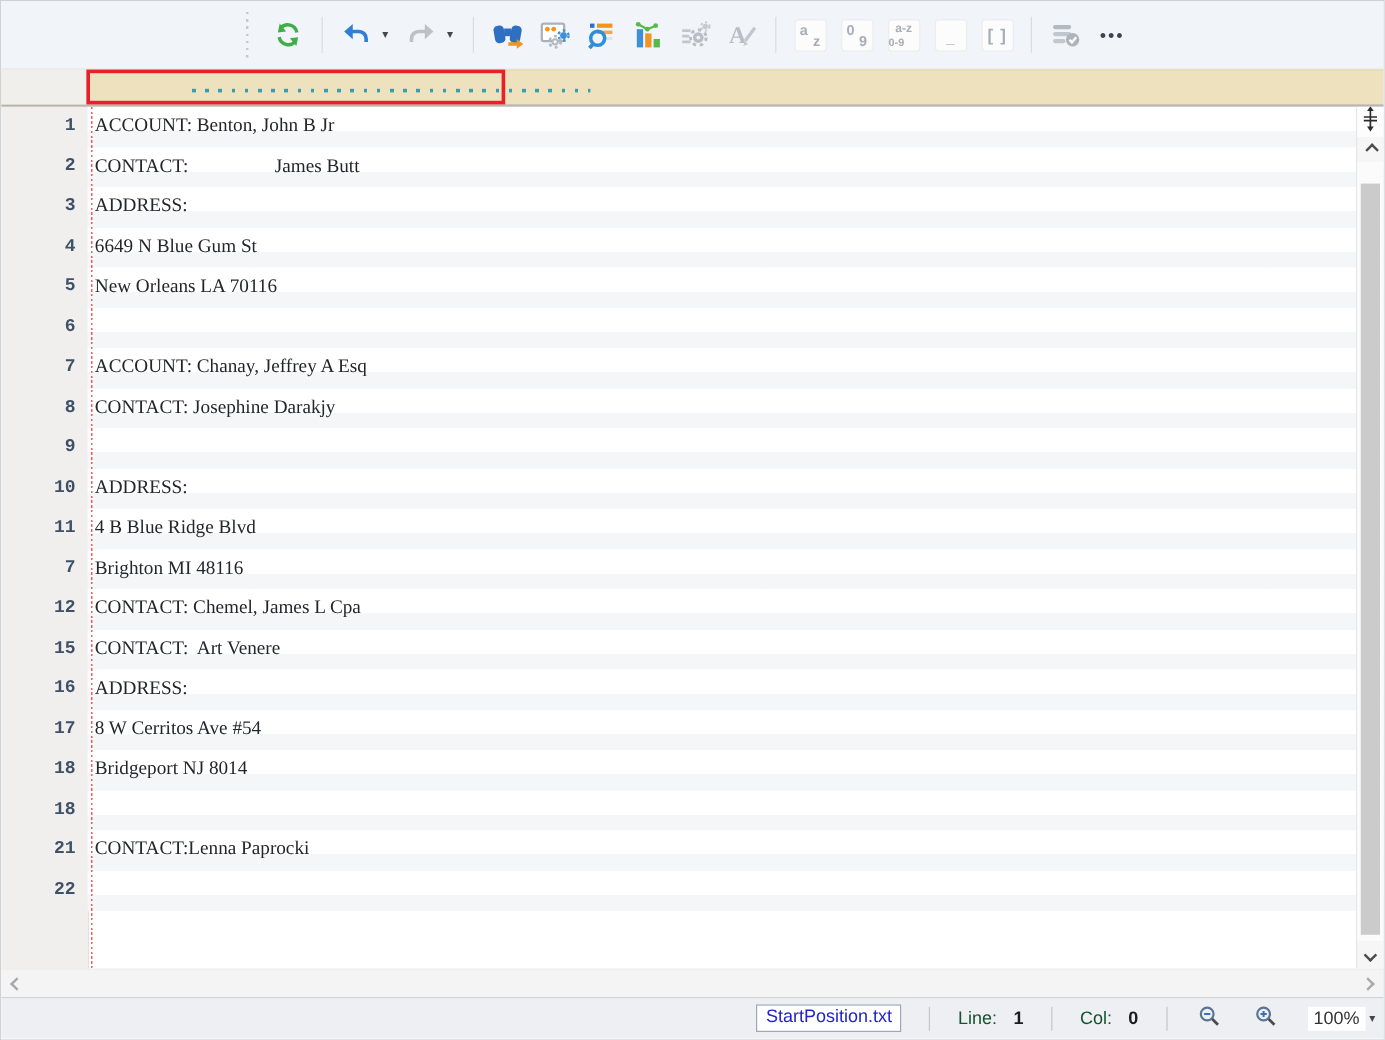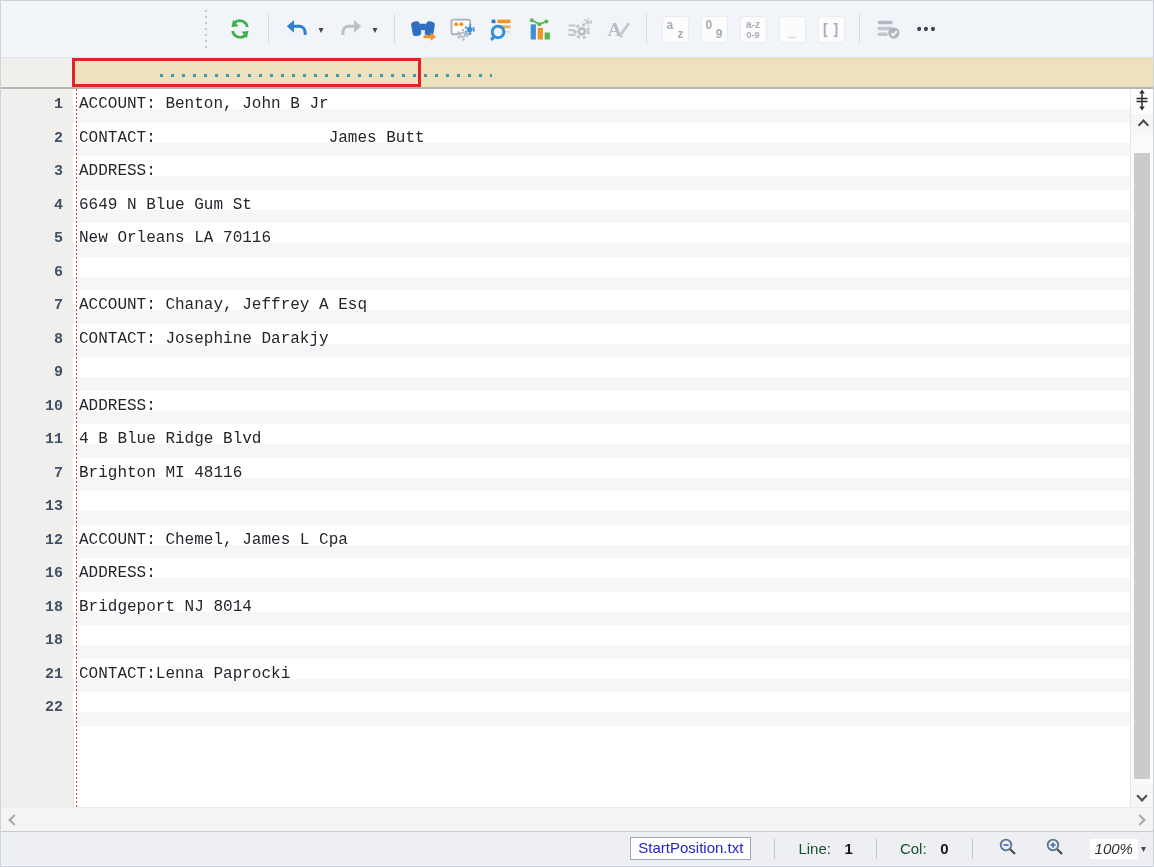--- a/index.html
+++ b/index.html
@@ -27,21 +27,21 @@
   .sep { width:1px; height:30px; background:#d9dde3; margin:0 4px; }
   .caret { font-size:10px; color:#44484e; width:12px; text-align:center; margin-left:-6px; }
   .tbox {
     position:relative; width:27px; height:27px; background:#fcfcfd;
     border:1px solid #ececf0; border-radius:3px;
     color:#a7adb6; font-weight:bold;
   }
   .tbox .g1 { position:absolute; left:4px; top:1px; font-size:12px; }
   .tbox .g2 { position:absolute; right:4px; bottom:1px; font-size:12px; }
   .tbox .r1 { position:absolute; left:0; right:0; top:2px; text-align:center; font-size:10px; }
-  .tbox .r2 { position:absolute; left:0; right:0; bottom:2px; text-align:center; font-size:9px; }
+  .tbox .r2 { position:absolute; left:0; right:0; bottom:2px; text-align:left; font-size:9px; }
   .tbox .low { position:absolute; left:0; right:0; bottom:3px; text-align:center; font-size:13px; }
   .tbox .mid { position:absolute; left:0; right:0; top:4px; text-align:center; font-size:14px; letter-spacing:1px; }
   .more-dots { color:#3c434c; font-size:14px; font-weight:bold; letter-spacing:2px; }
 
   
   .ruler-row {
     position:relative; height:31px; display:flex;
     border-bottom:2px solid #b7b5b1; background:var(--c-ruler-bg,#eee1bd);
   }
   .ruler-gutter { width:72px; height:100%; background:var(--c-ruler-gutter-bg,#f1efec); border-right:1px solid #dbd9d5; }
@@ -65,21 +65,21 @@
     background:repeating-linear-gradient(180deg,var(--c-margin-red,#e03a3a) 0 2px,transparent 2px 4px);
   }
   .row { display:flex; height:33.5px; }
   .ln {
     width:72px; text-align:right; padding-right:10px; line-height:31px;
     font-family:"Liberation Mono","DejaVu Sans Mono",monospace;
     font-size:15px; font-weight:600; color:var(--c-line-number,#3e5166);
   }
   .lt {
     flex:1; padding-left:6px; white-space:pre; line-height:31px;
-    font-family:Liberation Mono, monospace;
+    font-family:Liberation Serif, serif;
     font-size:16px; color:var(--c-text-color,#24262c);
     background:linear-gradient(to bottom,#ffffff 0 20px,var(--c-stripe,#f5f6f7) 20px);
   }
 
   
   .chev { display:inline-block; width:8px; height:8px; border-style:solid; border-width:2px 2px 0 0; border-color:#4c4c4e; }
   .chev.up    { transform:rotate(-45deg) translate(1px,1px); }
   .chev.down  { transform:rotate(135deg); }
   .chev.left  { transform:rotate(-135deg); border-color:#a9a9ad; }
   .chev.right { transform:rotate(45deg);  border-color:#a9a9ad; }
@@ -110,21 +110,21 @@
   }
   .filename {
     background:#ffffff; border:1px solid #9aa7bd; color:var(--c-filename-color,#2323cc);
     padding:1px 7px 2px 7px; line-height:18px;
   }
   .sb-sep { width:1px; height:20px; background:#c2c6cd; }
   .sb-group { display:flex; align-items:center; }
   .sb-label { color:#14532d; }
   .sb-value { font-weight:bold; color:#1b1b1b; margin-left:12px; min-width:10px; text-align:right; }
   .sb-icon { width:24px; height:24px; display:flex; align-items:center; justify-content:center; }
-  .zoomlv { background:#fff; padding:1px 5px 2px 5px; color:#333;font-style:italic; }
+  .zoomlv { background:#fff; padding:1px 5px 2px 5px; color:#333; }
   .caret2 { font-size:10px; color:#44484e; margin-left:3px; }
 
   .bottom-strip { height:3px; background:#f5f6f8; }
 </style>
 </head>
 <body>
 
 <div class="window">
 
   <div class="toolbar">
@@ -349,30 +349,34 @@
         </div>
         <div class="row">
           <span class="ln">11</span>
           <span class="lt">4 B Blue Ridge Blvd</span>
         </div>
         <div class="row">
           <span class="ln">7</span>
           <span class="lt">Brighton MI 48116</span>
         </div>
         <div class="row">
-          <span class="ln">13</span>
-          <span class="lt"></span>
-        </div>
-        <div class="row">
           <span class="ln">12</span>
-          <span class="lt">ACCOUNT: Chemel, James L Cpa</span>
+          <span class="lt">CONTACT: Chemel, James L Cpa</span>
+        </div>
+        <div class="row">
+          <span class="ln">15</span>
+          <span class="lt">CONTACT:  Art Venere</span>
         </div>
         <div class="row">
           <span class="ln">16</span>
           <span class="lt">ADDRESS:</span>
+        </div>
+        <div class="row">
+          <span class="ln">17</span>
+          <span class="lt">8 W Cerritos Ave #54</span>
         </div>
         <div class="row">
           <span class="ln">18</span>
           <span class="lt">Bridgeport NJ 8014</span>
         </div>
         <div class="row">
           <span class="ln">18</span>
           <span class="lt"></span>
         </div>
         <div class="row">

